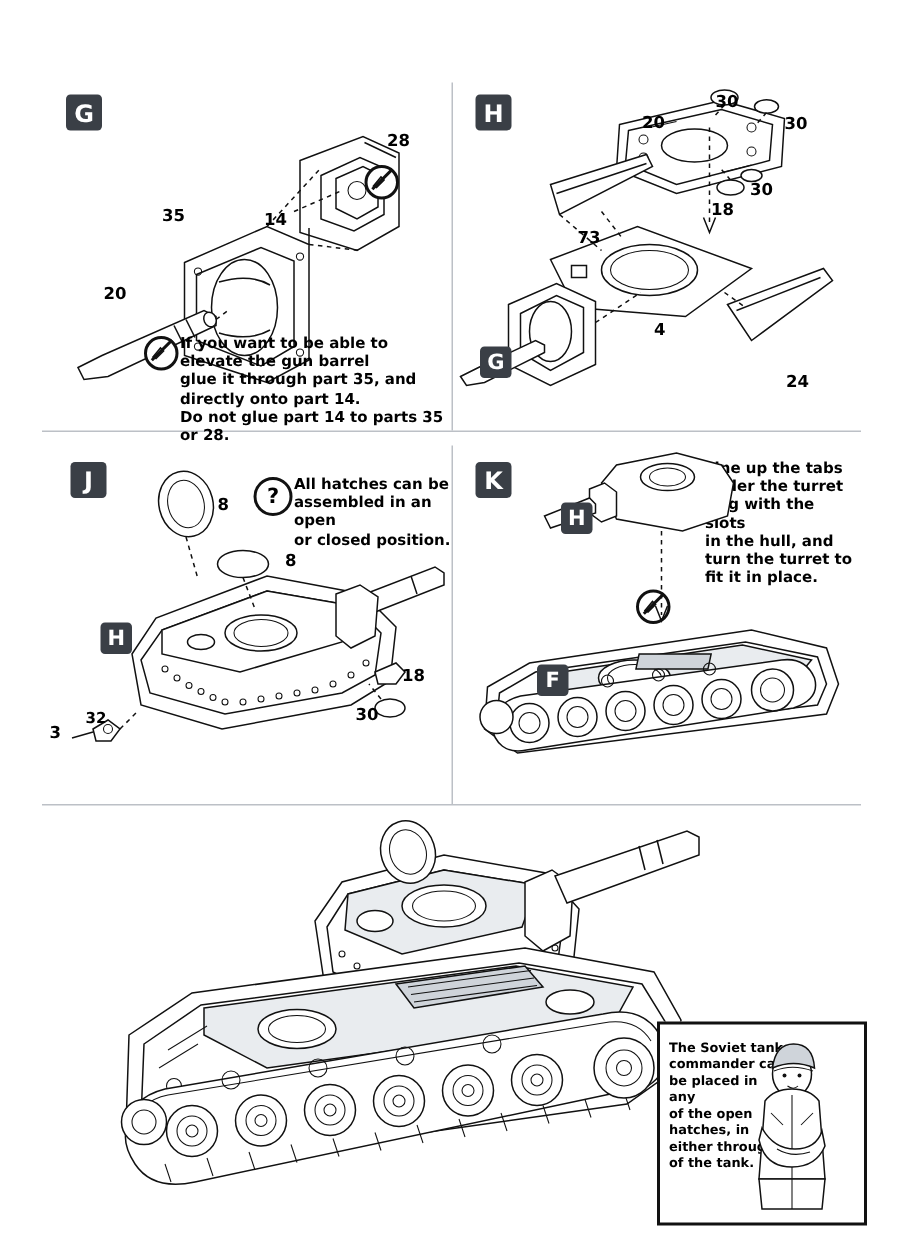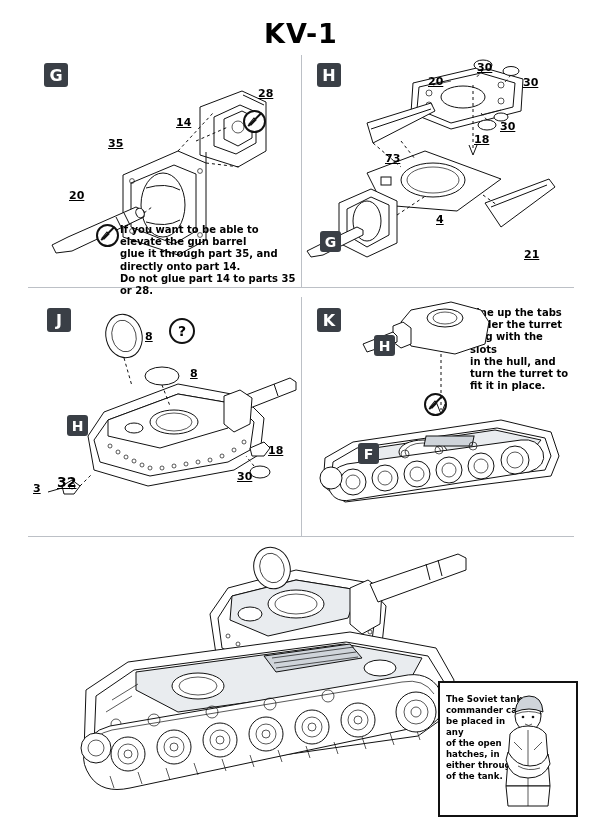--- a/index.html
+++ b/index.html
@@ -41,23 +41,22 @@
     line-height:1.22;
     font-weight:bold;
     font-family:"DejaVu Sans", sans-serif;
   }
 
   
   .pnum{
     position:absolute;
     font-size:11px;font-weight:bold;
     font-family:"DejaVu Sans", sans-serif;
-    text-decoration:underline;
-  }
-  .pnum.small{font-size:14px;}
+  }
+  .pnum.small{font-size:10px;}
 
   
   .noglue{
     position:absolute;
     width:19px;height:19px;
     border:2.2px solid #111;
     border-radius:50%;
     background:#fff;
   }
   .noglue:before{
@@ -106,21 +105,20 @@
   .fillw{fill:#fff;stroke:#111;stroke-width:1;}
   .fillg{fill:#e9ecef;stroke:#111;stroke-width:1;}
   .fillgd{fill:#cfd4da;stroke:#111;stroke-width:1;}
   .thin{stroke:#111;stroke-width:0.7;fill:none;}
 </style>
 </head>
 <body>
 
 <div class="sheet">
 
-  <div class="title">KV-1</div>
 
   <div class="hline" style="left:28px;top:287px;width:546px;"></div>
   <div class="hline" style="left:28px;top:536px;width:546px;"></div>
   <div class="vline" style="left:301px;top:55px;height:232px;"></div>
   <div class="vline" style="left:301px;top:297px;height:239px;"></div>
 
   <div class="badge" style="left:44px;top:63px;">G</div>
 
   <svg style="position:absolute;left:28px;top:55px;" width="270" height="230">
 
@@ -148,21 +146,21 @@
 
     <path class="fillw" d="M24,190 L40,182 L108,152 L116,156 L116,162 L44,196 L28,198 Z"></path>
     <path class="ln" d="M96,158 L102,170"></path>
     <path class="ln" d="M88,162 L94,174"></path>
     <ellipse class="fillw" cx="112" cy="158" rx="4" ry="5" transform="rotate(-24 112 158)"></ellipse>
     <path class="lnd" d="M116,158 L124,152"></path>
   </svg>
 
   <div class="pnum" style="left:258px;top:87px;">28</div>
   <div class="pnum" style="left:108px;top:137px;">35</div>
-  <div class="pnum" style="left:176px;top:116px;">14</div>
+  <div class="pnum" style="left:176px;top:140px;">14</div>
   <div class="pnum" style="left:69px;top:189px;">20</div>
 
   <div class="noglue" style="left:243px;top:110px;">
     <svg class="brush" viewBox="0 0 11 10">
         <path d="M1,8 L6,2 L8,4 L3,9 Z" fill="none" stroke="#111" stroke-width="1.1"></path>
       </svg>
   </div>
   <div class="noglue" style="left:96px;top:224px;">
     <svg class="brush" viewBox="0 0 11 10">
         <path d="M1,8 L6,2 L8,4 L3,9 Z" fill="none" stroke="#111" stroke-width="1.1"></path>
@@ -220,25 +218,28 @@
 
   <div class="badge sm" style="left:320px;top:231px;">G</div>
 
   <div class="pnum" style="left:428px;top:75px;">20</div>
   <div class="pnum" style="left:477px;top:61px;">30</div>
   <div class="pnum" style="left:523px;top:76px;">30</div>
   <div class="pnum" style="left:500px;top:120px;">30</div>
   <div class="pnum" style="left:474px;top:133px;">18</div>
   <div class="pnum" style="left:385px;top:152px;">73</div>
   <div class="pnum" style="left:436px;top:213px;">4</div>
-  <div class="pnum" style="left:524px;top:248px;">21</div>
+  <div class="pnum" style="left:524px;top:248px;">24</div>
 
   <div class="badge" style="left:47px;top:308px;">J</div>
 
   <div class="qmark" style="left:169px;top:318px;">?</div>
+  <div class="note" style="left:196px;top:318px;width:110px;white-space:pre-line;">All hatches can be
+assembled in an open
+or closed position.</div>
 
   <svg style="position:absolute;left:28px;top:300px;" width="272" height="230">
 
     <path class="fillw" d="M60,136 L76,112 L150,84 L214,96 L236,118 L232,154 L206,170 L120,186 L66,170 Z"></path>
     <path class="ln" d="M66,140 L80,120 L150,94 L208,104 L226,122 L222,150 L200,162 L122,176 L72,162 Z"></path>
 
     <path class="fillw" d="M80,120 L150,94 L208,104 L200,128 L132,148 L80,136 Z"></path>
     <ellipse class="fillw" cx="146" cy="122" rx="24" ry="12"></ellipse>
     <ellipse class="thin" cx="146" cy="122" rx="18" ry="9"></ellipse>
     <ellipse class="fillw" cx="106" cy="128" rx="9" ry="5"></ellipse>

